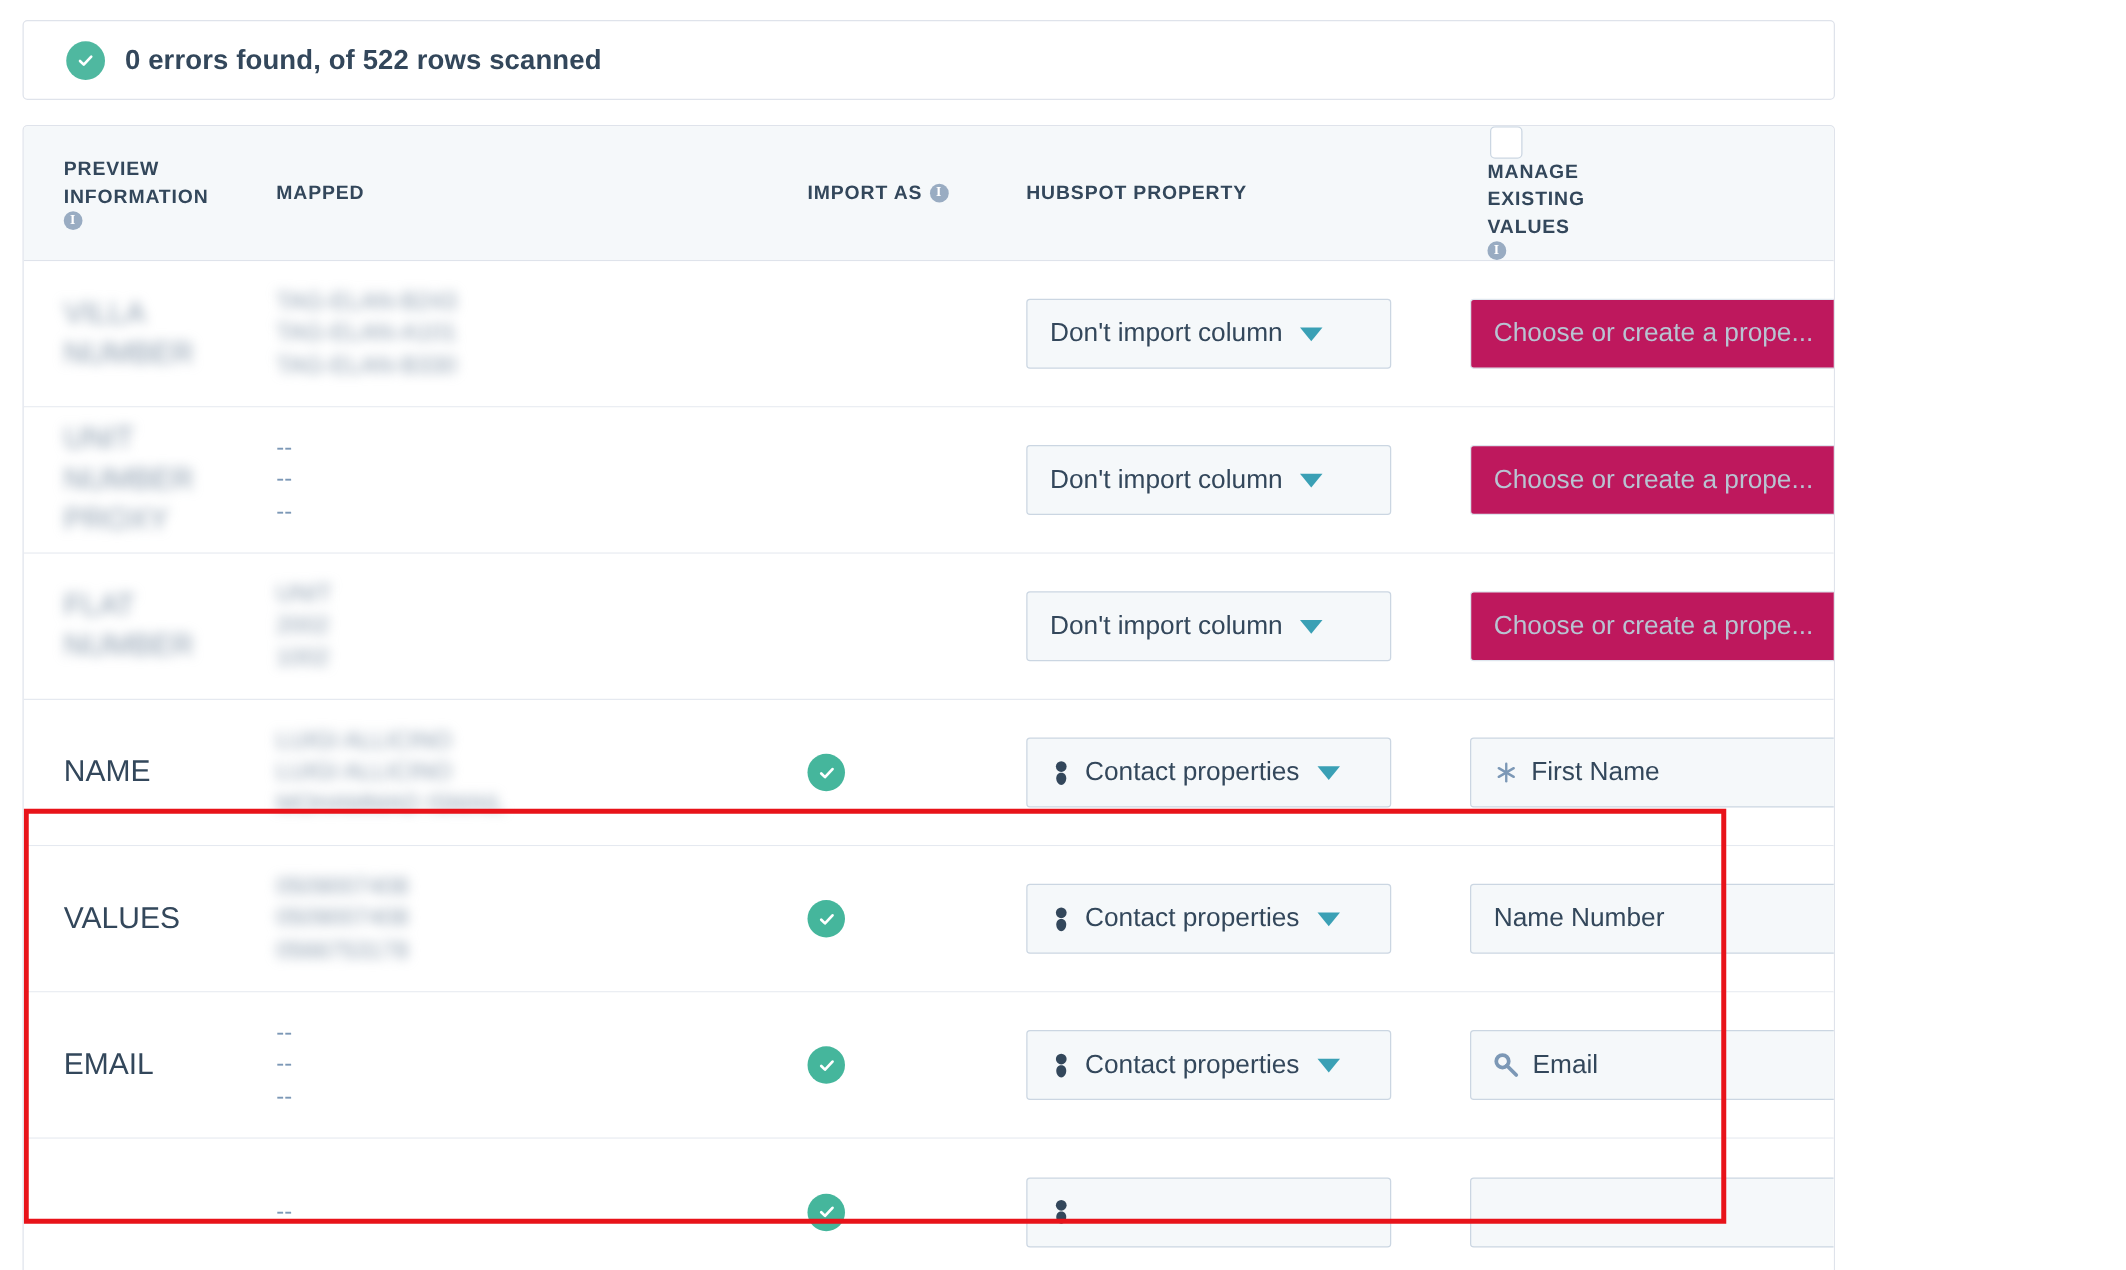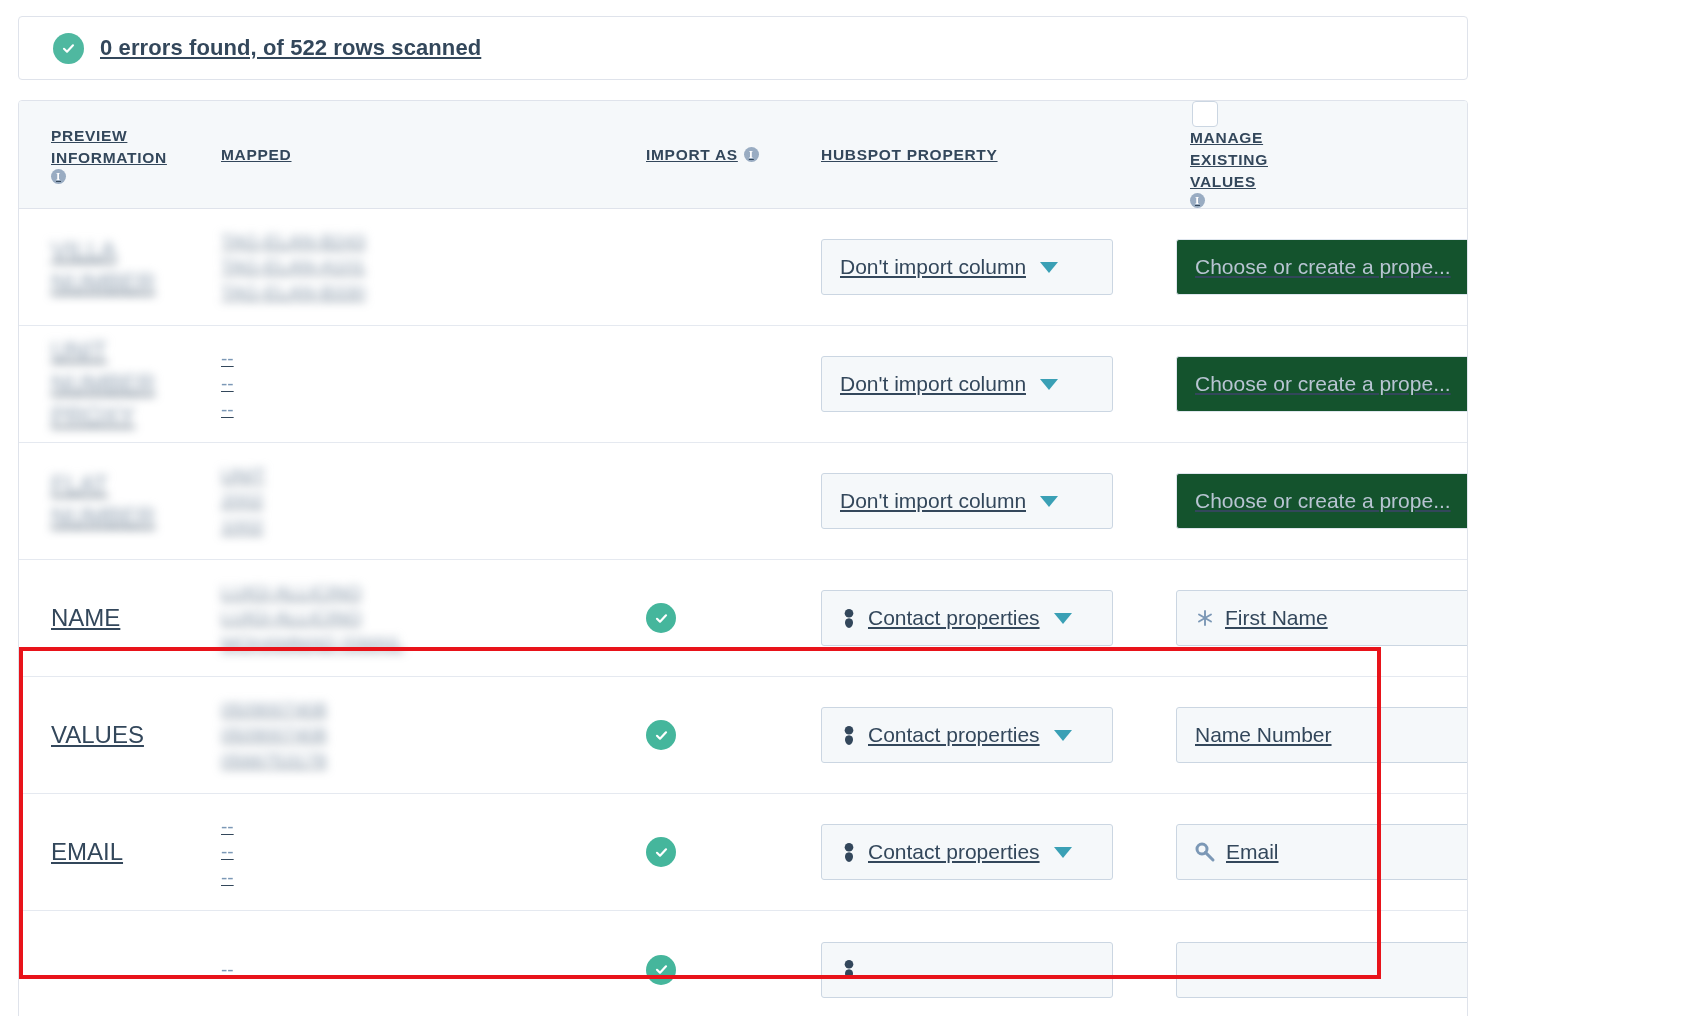--- a/index.html
+++ b/index.html
@@ -12,21 +12,20 @@
     font-family: "Liberation Sans", sans-serif;
     color: #33475b;
     overflow: hidden;
   }
 
   .page {
     position: relative;
     width: 1486px;
     height: 1016px;
     padding: 16px 18px 0 18px;
-    text-decoration: underline;
   }
 
   
   .status-banner {
     display: flex;
     align-items: center;
     gap: 16px;
     height: 64px;
     border: 1px solid #dfe3eb;
     border-radius: 4px;
@@ -168,21 +167,21 @@
     padding: 0 16px 0 18px;
     cursor: pointer;
     position: relative;
     font-size: 21px;
     color: #33475b;
     width: 292px;
   }
   .select.import-as { width: 292px; }
   .select.property  { width: 350px; }
   .select.disabled {
-    background: #14532d;
+    background: #be185d;
     border-color: #dfe6ee;
     color: #b8c4d2;
     cursor: default;
   }
   .select .label {
     white-space: nowrap;
     overflow: hidden;
     text-overflow: ellipsis;
     flex: 1 1 auto;
   }

